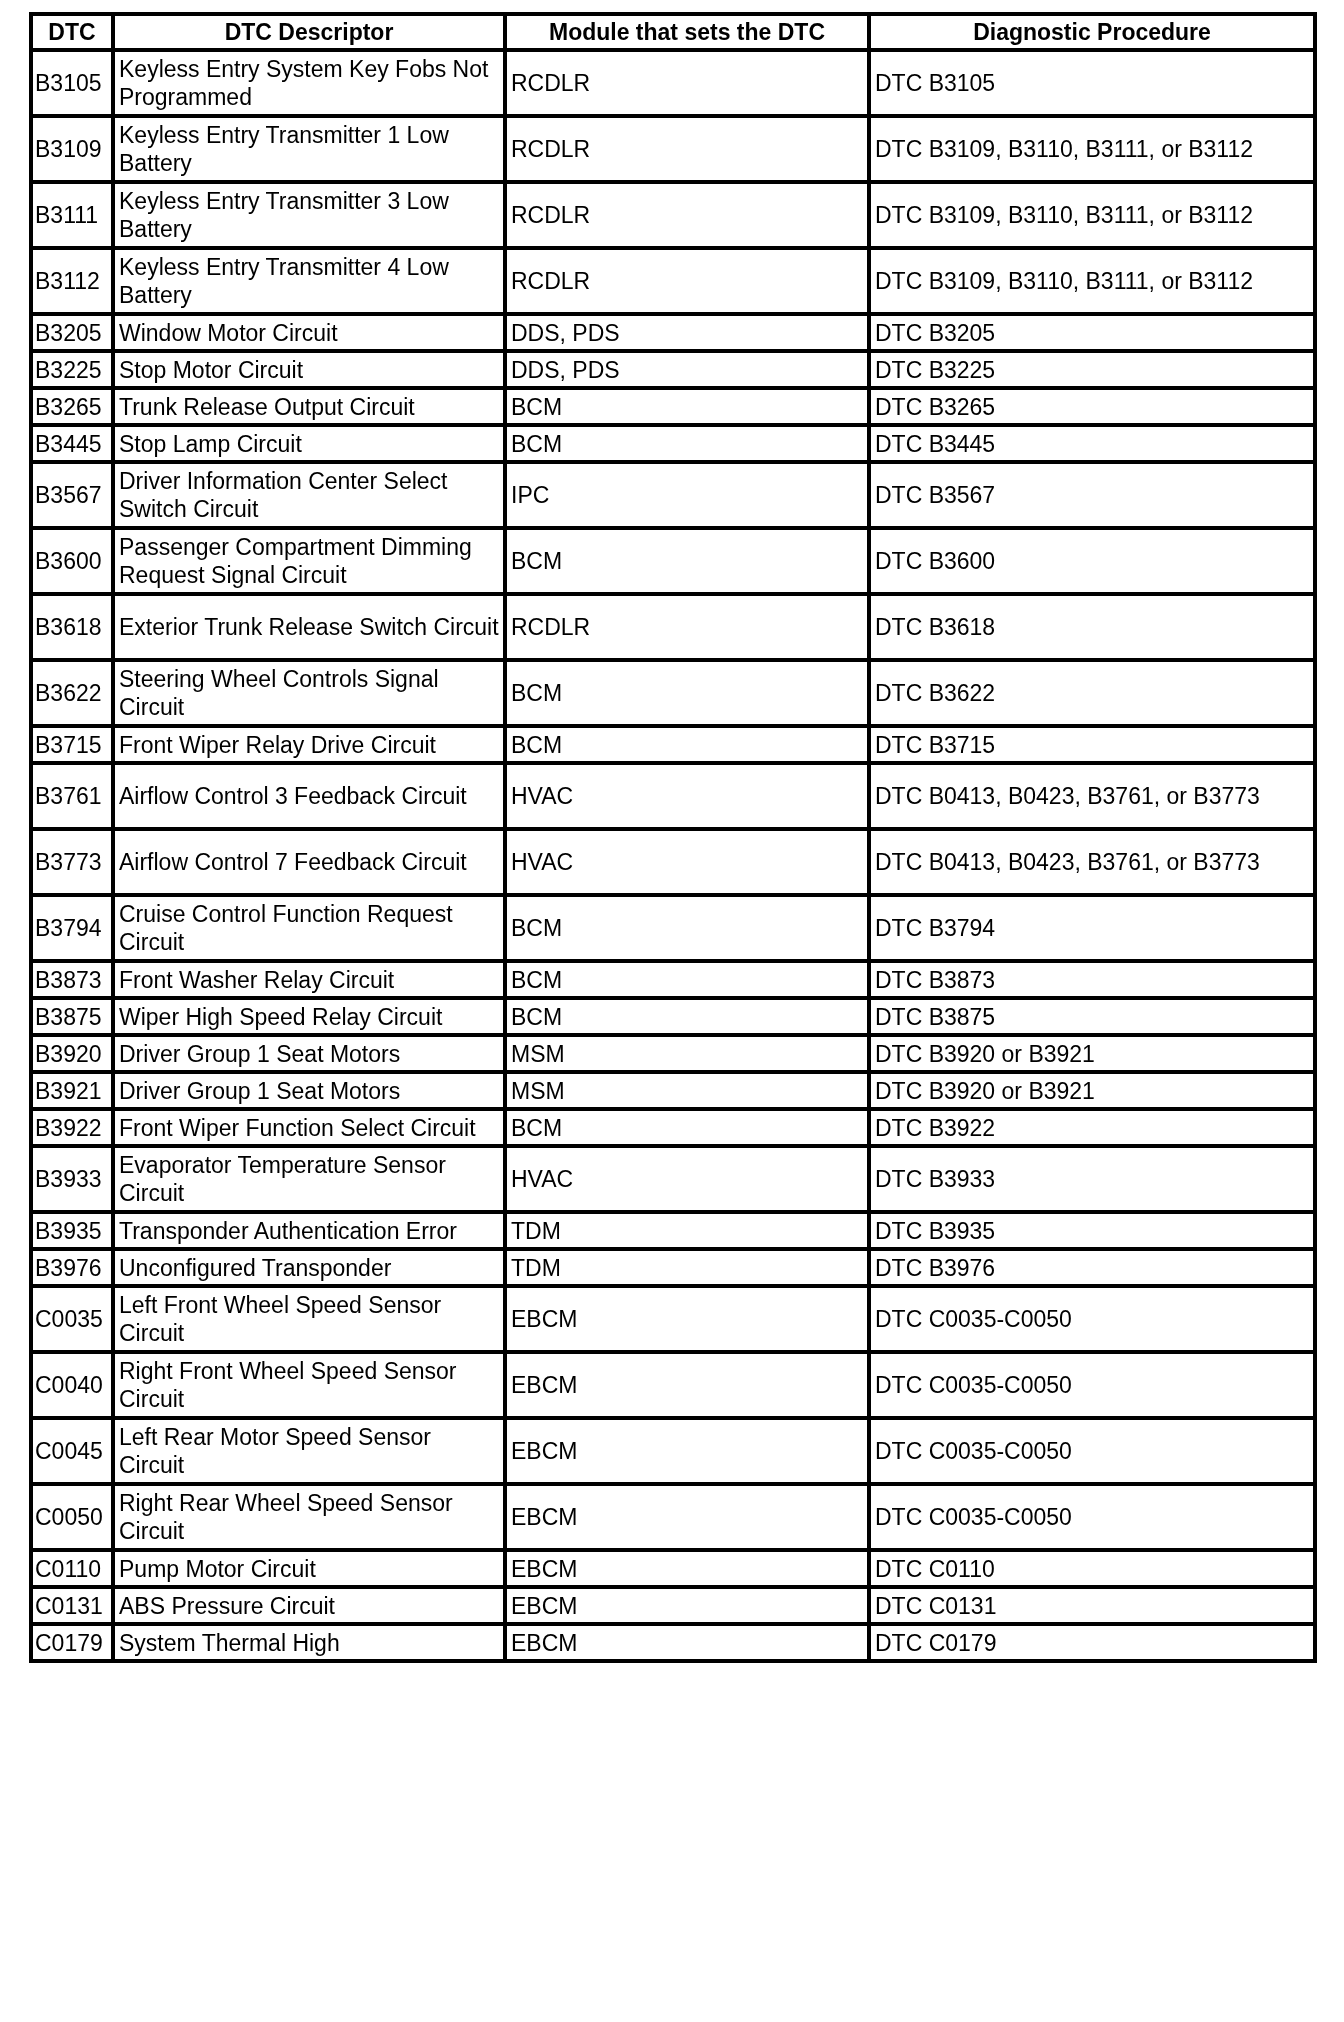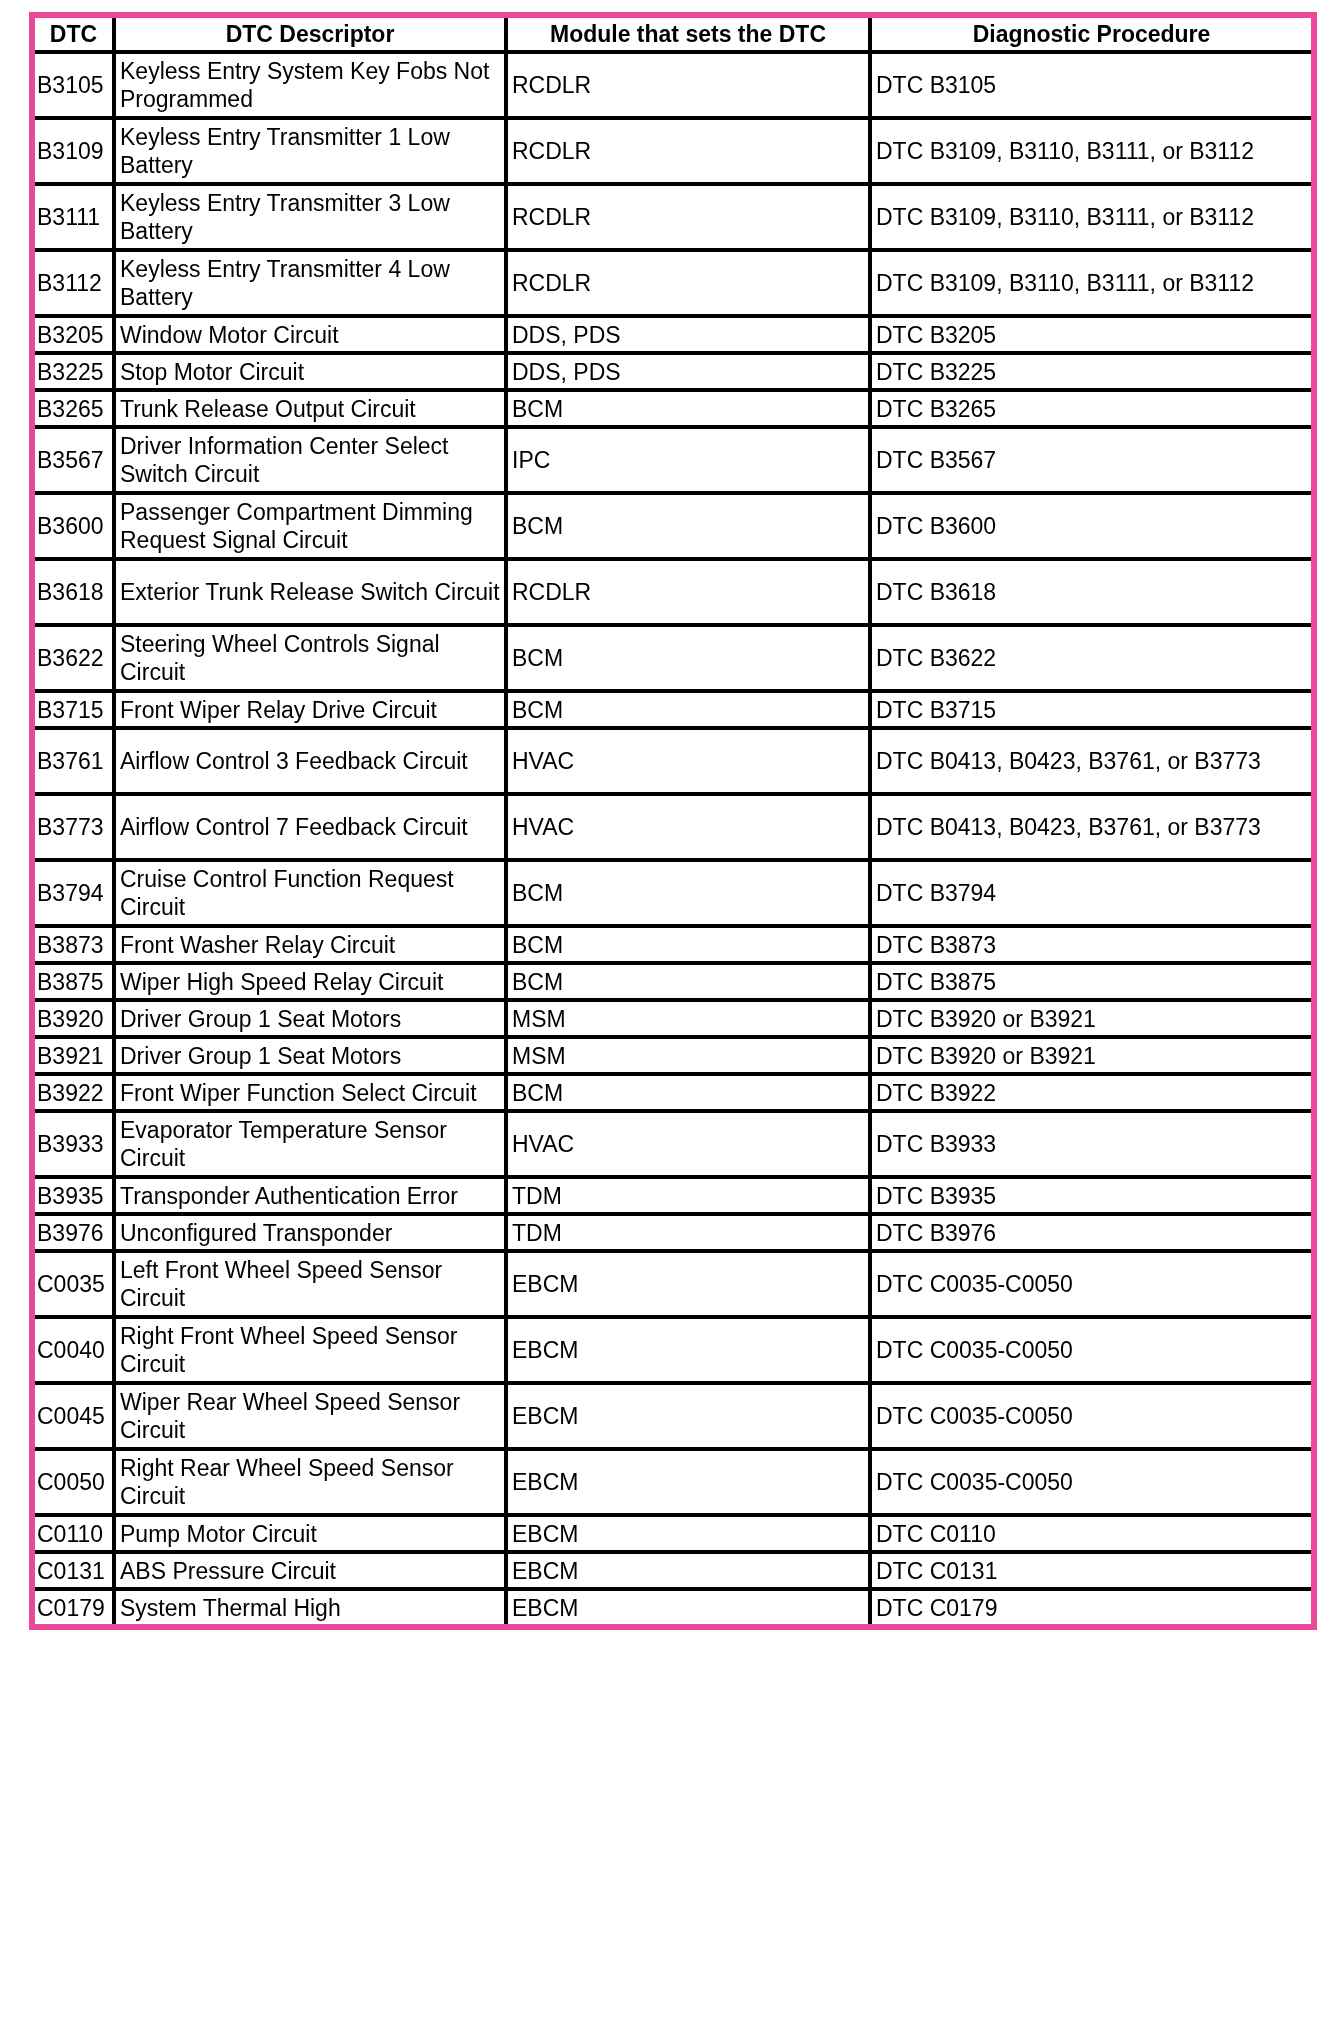--- a/index.html
+++ b/index.html
@@ -14,21 +14,21 @@
       font-family: "Liberation Sans", sans-serif;
       color: #000000;
     }
     .dtc-table {
       position: absolute;
       left: 29px;
       top: 12px;
       width: 1288px;
       border-collapse: collapse;
       table-layout: fixed;
-      border: 6px solid #ec4899;
+      border: 3px solid #ec4899;
     }
     .dtc-table th, .dtc-table td {
       border: 4px solid #000;
       padding: 0 4px 0 4px;
       vertical-align: middle;
       overflow: hidden;
     }
     .dtc-table th {
       height: 32px;
       font-weight: bold;
@@ -108,20 +108,26 @@
         <td class="desc">Stop Motor Circuit</td>
         <td>DDS, PDS</td>
         <td>DTC B3225</td>
       </tr>
       <tr class="single">
         <td class="code">B3265</td>
         <td class="desc">Trunk Release Output Circuit</td>
         <td>BCM</td>
         <td>DTC B3265</td>
       </tr>
+      <tr class="single">
+        <td class="code">B3445</td>
+        <td class="desc">Stop Lamp Circuit</td>
+        <td>BCM</td>
+        <td>DTC B3445</td>
+      </tr>
       <tr class="double">
         <td class="code">B3567</td>
         <td class="desc">Driver Information Center Select Switch Circuit</td>
         <td>IPC</td>
         <td>DTC B3567</td>
       </tr>
       <tr class="double">
         <td class="code">B3600</td>
         <td class="desc">Passenger Compartment Dimming Request Signal Circuit</td>
         <td>BCM</td>
@@ -218,21 +224,21 @@
         <td>DTC C0035-C0050</td>
       </tr>
       <tr class="double">
         <td class="code">C0040</td>
         <td class="desc">Right Front Wheel Speed Sensor Circuit</td>
         <td>EBCM</td>
         <td>DTC C0035-C0050</td>
       </tr>
       <tr class="double">
         <td class="code">C0045</td>
-        <td class="desc">Wiper Rear Wheel Speed Sensor Circuit</td>
+        <td class="desc">Left Rear Motor Speed Sensor Circuit</td>
         <td>EBCM</td>
         <td>DTC C0035-C0050</td>
       </tr>
       <tr class="double">
         <td class="code">C0050</td>
         <td class="desc">Right Rear Wheel Speed Sensor Circuit</td>
         <td>EBCM</td>
         <td>DTC C0035-C0050</td>
       </tr>
       <tr class="single">

